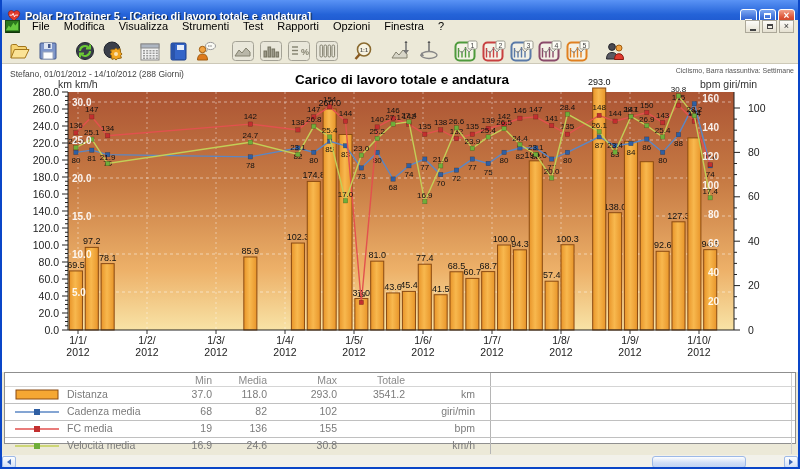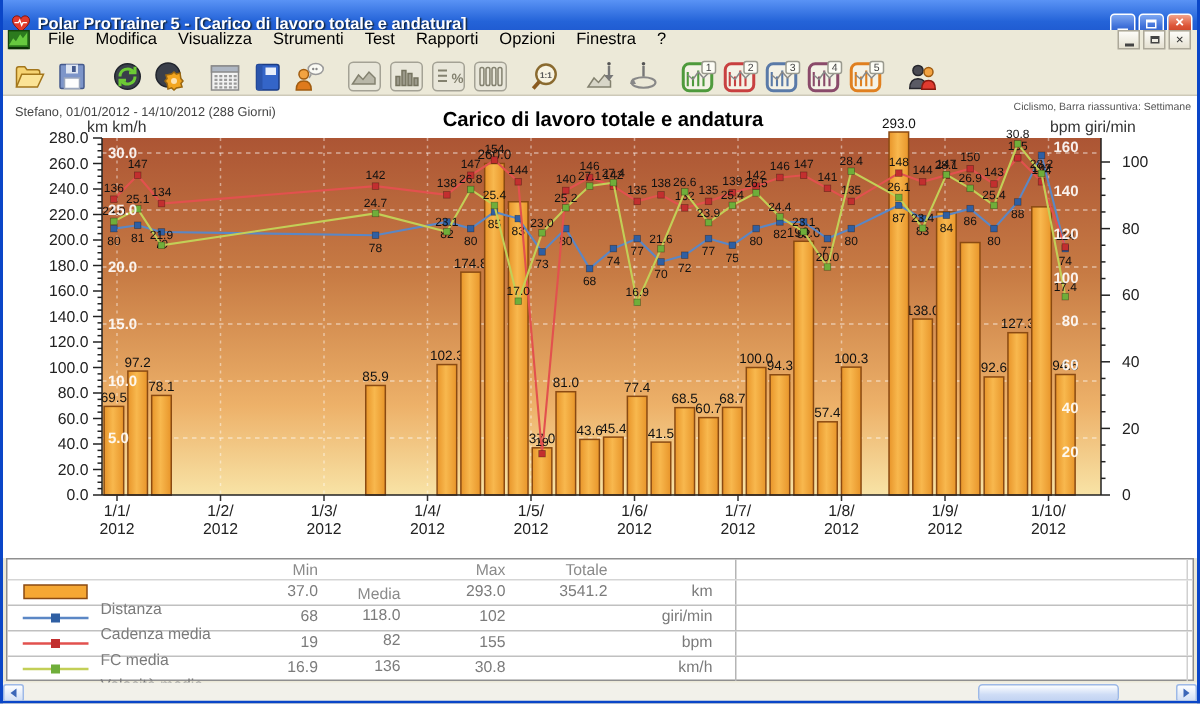--- a/index.html
+++ b/index.html
@@ -31,28 +31,28 @@
   
   .toolbar{position:absolute;left:0;top:39px;width:100%;height:25px;background:#ECE9D8;
     border-bottom:1px solid #CDC9B8;display:flex;align-items:center;padding-left:4px;box-sizing:border-box;}
   .tbtn{width:28px;height:24px;display:flex;align-items:center;justify-content:center;background:transparent;border:none;padding:0;cursor:default;}
   .tbtn svg{width:24px;height:22px;}
   .tb-gap{width:9px;}
   
   .chart-panel{position:absolute;left:0;top:64px;width:800px;height:308px;background:#FFFFFF;}
   .chart-panel svg{display:block;}
   
-  .stats{position:absolute;left:2px;top:372px;width:792px;height:82px;background:#fff;
+  .stats{position:absolute;left:2px;top:372px;width:792px;height:72px;background:#fff;
     border:1px solid #8f8f8f;box-sizing:border-box;font-size:10.5px;color:#7b7b7b;}
   .t-head,.t-row{position:relative;height:16px;border-bottom:1px solid #c0c0c0;}
   .t-head{height:13px;border-bottom:1px solid #d5d5d5;color:#8a8a8a;}
   .t-row:last-child{border-bottom:none;}
   .cell{position:absolute;top:1px;white-space:nowrap;}
-  .c-label{left:62px;margin-top:12px;}
-  .c-min{right:calc(100% - 207px);} .c-media{right:calc(100% - 262px);margin-top:16px;}
+  .c-label{left:62px;}
+  .c-min{right:calc(100% - 207px);} .c-media{right:calc(100% - 262px);}
   .c-max{right:calc(100% - 332px);text-align:center;} .c-tot{right:calc(100% - 400px);margin-left:48px;}
   .c-unit{right:calc(100% - 470px);}
   .t-div{position:absolute;left:485px;top:0;bottom:0;width:1px;background:#b5b5b5;}
   .t-div2{position:absolute;left:786px;top:0;bottom:0;width:1px;background:#d0d0d0;}
   .swatch-wrap{position:absolute;left:10px;top:2px;width:46px;height:11px;}
   
   .hscroll{position:absolute;left:0;top:455px;width:100%;height:13px;background:#F2F1EA;display:flex;align-items:center;}
   .sbtn{width:14px;height:12px;border:1px solid #9DB9E8;border-radius:2px;background:linear-gradient(180deg,#FDFEFF,#D3E0F5);
     display:flex;align-items:center;justify-content:center;padding:0;}
   .tri-l{width:0;height:0;border-top:3px solid transparent;border-bottom:3px solid transparent;border-right:4px solid #3C67B8;}

